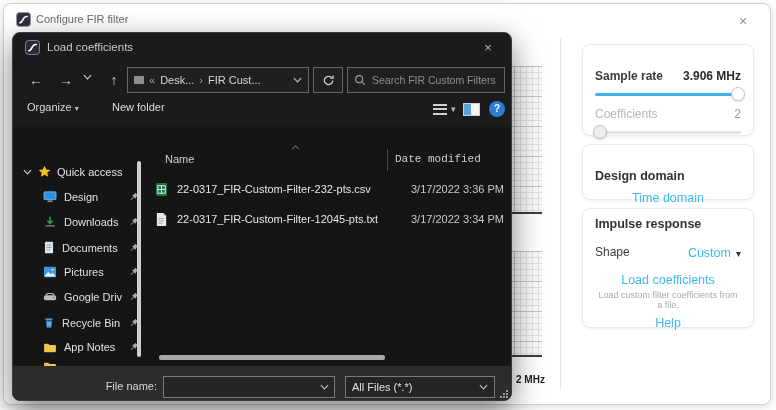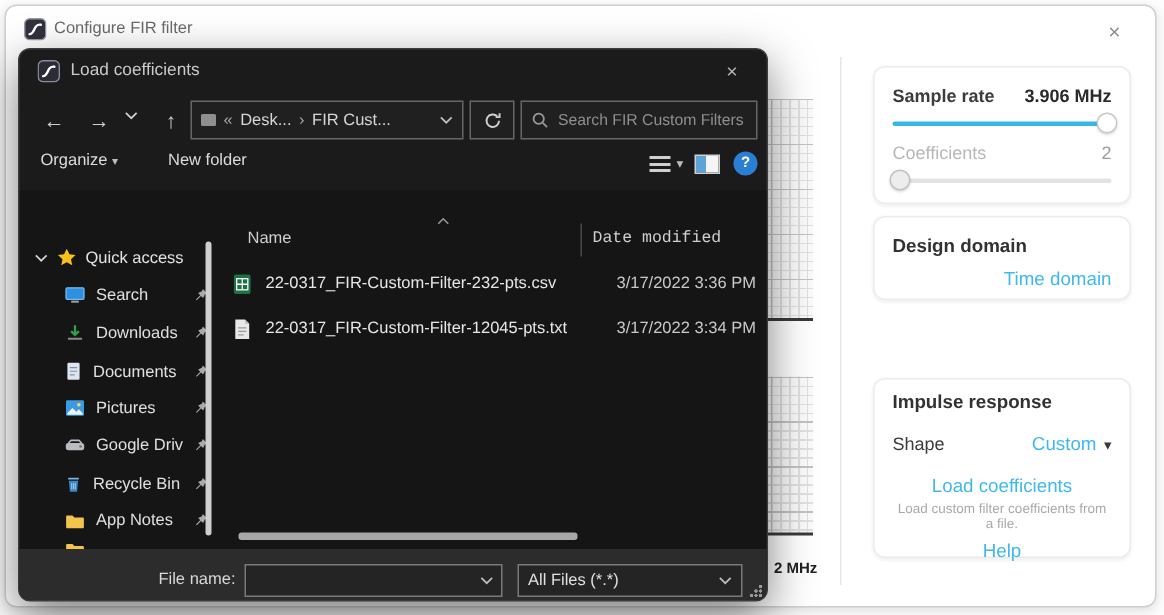--- a/index.html
+++ b/index.html
@@ -23,24 +23,24 @@
       repeating-linear-gradient(to right,  #e0e0e0 0 1px, transparent 1px 6px),
       repeating-linear-gradient(to bottom, #e0e0e0 0 1px, transparent 1px 6px); }
   #plot-top    { top:62px;  height:148px; }
   #plot-bottom { top:247px; height:106px; }
   .plot-green-line { position:absolute; left:0; top:45px; width:80px; height:2px; background:#3fa967; }
   .plot-axis-label { position:absolute; left:512px; top:370px; font-size:10px; font-weight:bold; color:#222; }
   #panel-separator { position:absolute; left:556px; top:34px; height:352px; width:1px; background:#e6e6e6; }
 
   
   .card { position:absolute; left:578px; width:172px; background:#fff;
-    border:1px solid #ececec; border-radius:8px; box-shadow:0 1px 3px rgba(0,0,0,.07); padding:12px 12px; }
+    border:1px solid #ececec; border-radius:8px; box-shadow:0 1px 3px rgba(0,0,0,.07); padding:24px 12px; }
   #card-sliders { top:40px;  height:92px; }
   #card-domain  { top:140px; height:56px; }
-  #card-impulse { top:204px; height:120px; padding-top:8px;margin-top:44px; }
+  #card-impulse { top:204px; height:120px; padding-top:8px; }
   .row-split { display:flex; justify-content:space-between; align-items:center; }
   .lbl  { font-size:12px; font-weight:bold; color:#3c3c3c; }
   .val  { font-size:12px; font-weight:bold; color:#2a2a2a; }
   .lbl-dim { font-size:12px; color:#b8b8b8; }
   .val-dim { font-size:12px; color:#9e9e9e; }
   .slider { position:relative; height:14px; margin:4px 0 6px 0; }
   .slider .track { position:absolute; left:0; right:0; top:6px; height:3px; border-radius:2px; }
   .track-blue { background:#3ab5ea; }
   .track-gray { background:#e3e3e3; }
   .thumb { position:absolute; top:0; width:14px; height:14px; border-radius:50%;
@@ -169,21 +169,21 @@
       <span class="val-dim">2</span>
     </div>
     <div class="slider">
       <div class="track track-gray"></div>
       <div class="thumb thumb-left"></div>
     </div>
   </div>
 
   <div class="card" id="card-domain">
     <div class="card-title">Design domain</div>
-    <div class="link-blue" style="text-align:right; margin-top:8px;">Time domain</div>
+    <div class="link-blue" style="text-align:center; margin-top:8px;">Time domain</div>
   </div>
 
   <div class="card" id="card-impulse">
     <div class="card-title">Impulse response</div>
     <div class="row-split" style="margin-top:12px;">
       <span style="font-size:12px; color:#3c3c3c;">Shape</span>
       <span>
         <span class="link-blue">Custom</span><span class="caret-dark">▾</span>
       </span>
     </div>
@@ -260,21 +260,21 @@
               <path d="M8 1l2.2 4.6 5 .6-3.7 3.4 1 4.9L8 12l-4.5 2.5 1-4.9L.8 6.2l5-.6z" fill="#f5c21b"></path>
             </svg>
           <span class="label">Quick access</span>
         </div>
 
         <div class="tree-item" style="top:64px;">
           <svg viewBox="0 0 16 14" width="14" height="12">
               <rect x="1" y="1" width="14" height="9" rx="1" fill="#2f8fe0" stroke="#79b9ec" stroke-width="1"></rect>
               <rect x="5" y="11" width="6" height="1.6" fill="#9aa0a6"></rect>
             </svg>
-          <span class="label">Search</span>
+          <span class="label">Design</span>
           <svg viewBox="0 0 12 12" width="10" height="10">
               <path d="M7.5.8l3.7 3.7-2 .5-1.5 3-1.7-1.7L2.6 9.7l-.6-.6 3.4-3.4L3.7 4l3-1.5z" fill="#aaaaaa"></path>
             </svg>
         </div>
 
         <div class="tree-item" style="top:89px;">
           <svg viewBox="0 0 16 14" width="14" height="12">
               <path d="M8 1v7M5 5.5L8 8.5 11 5.5" stroke="#2fa14c" stroke-width="1.8" fill="none"></path>
               <path d="M2.5 11.5h11" stroke="#8a8a8a" stroke-width="1.5"></path>
             </svg>

